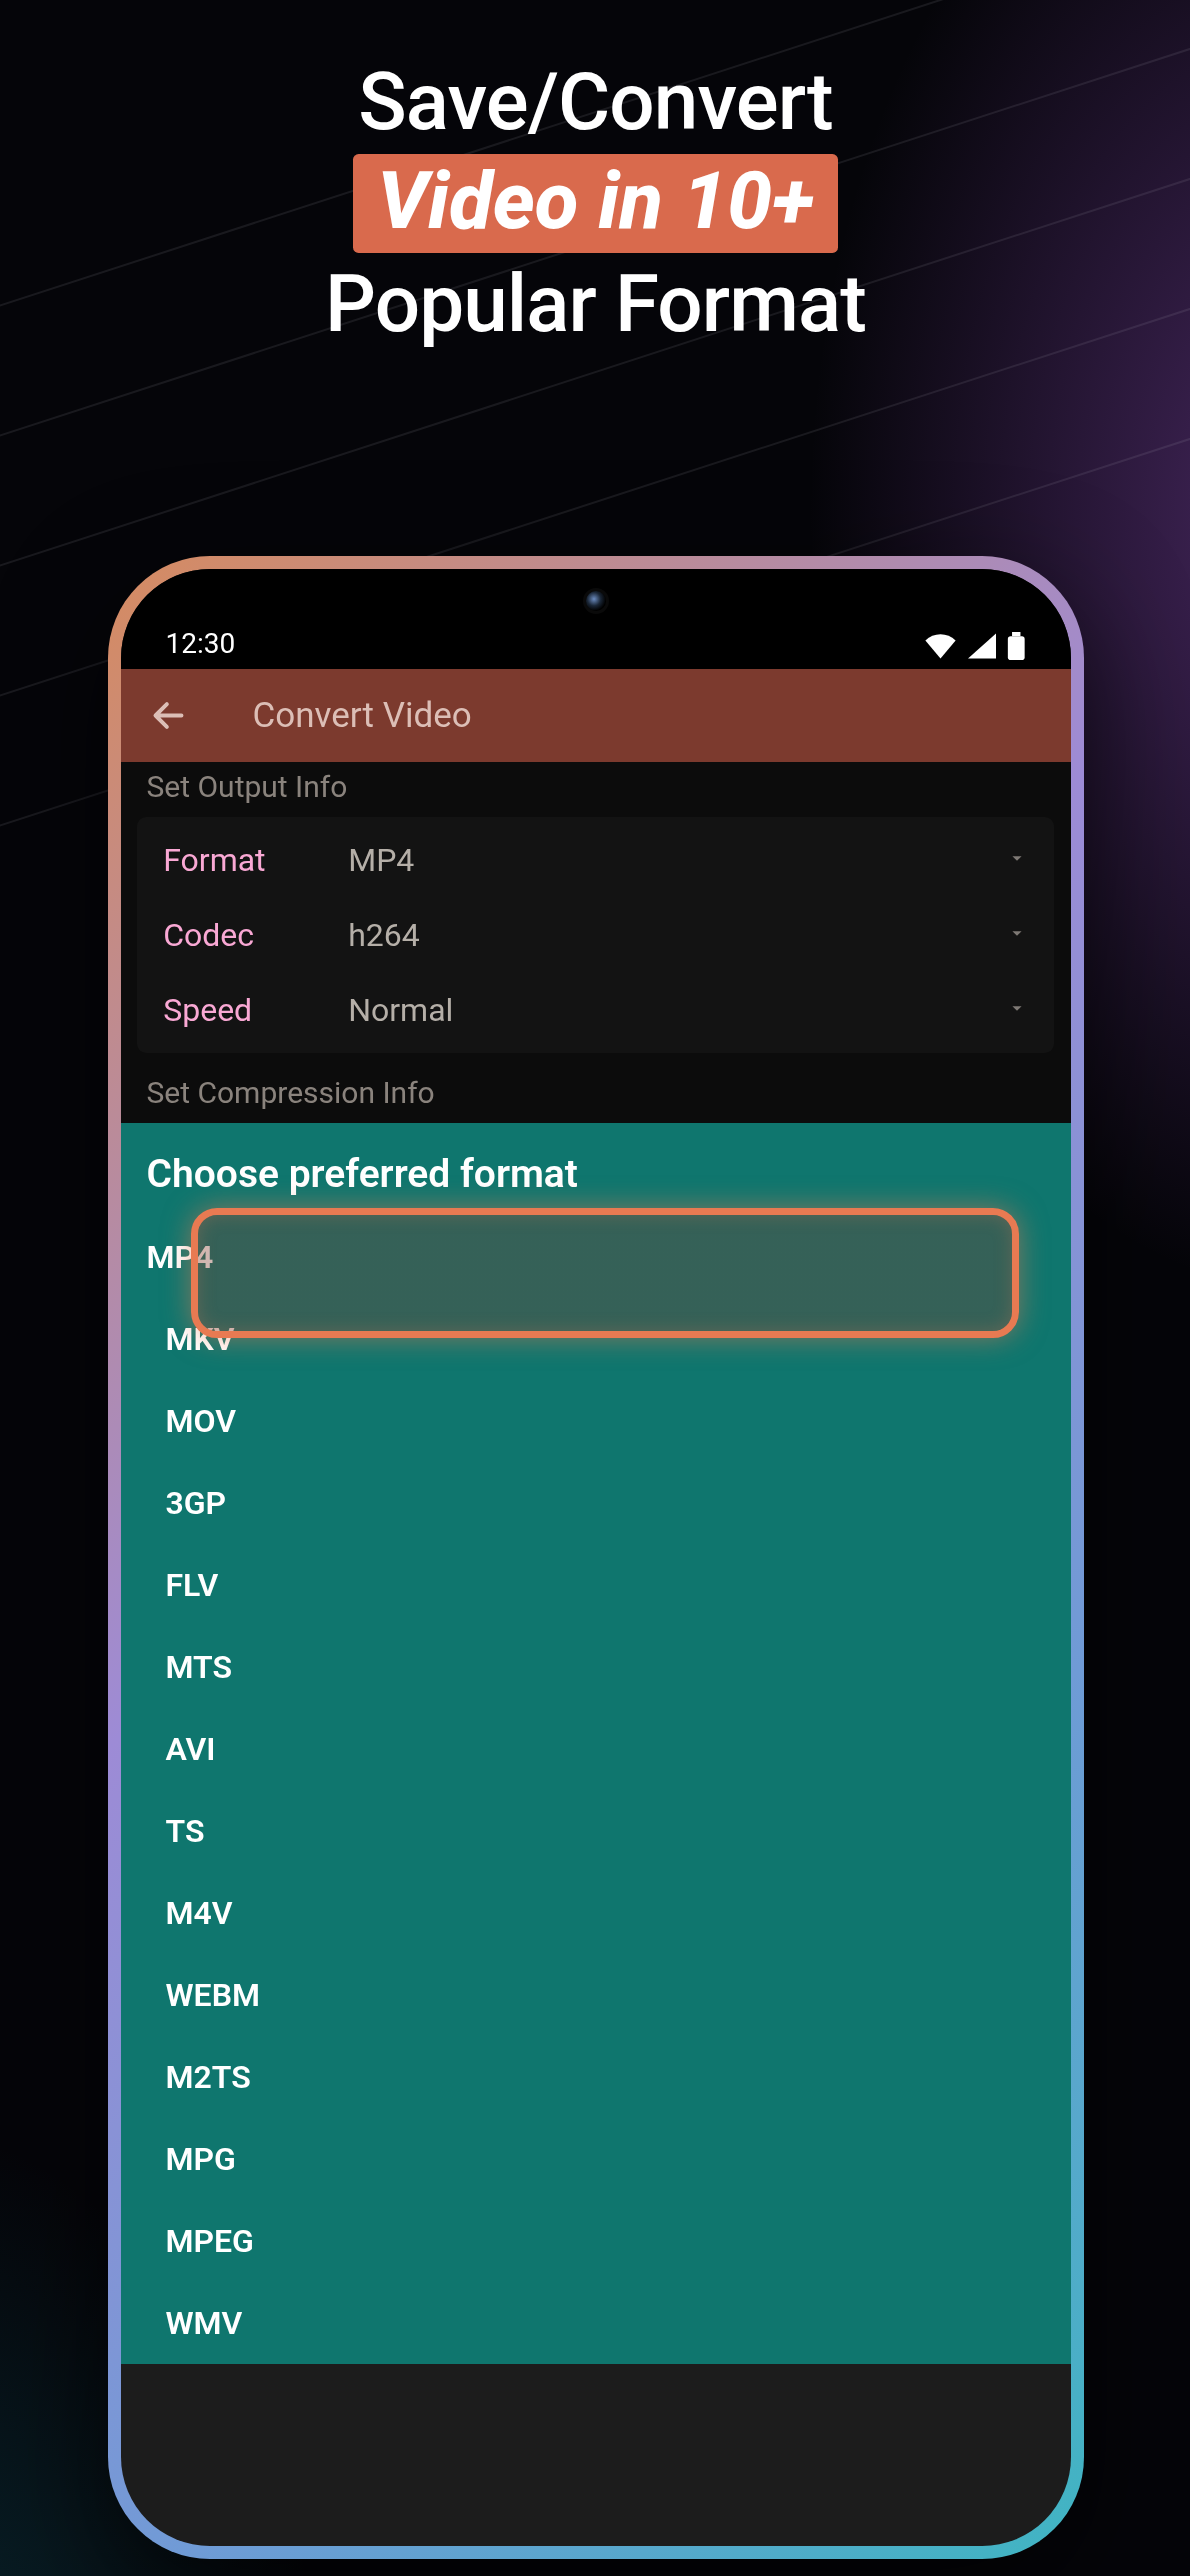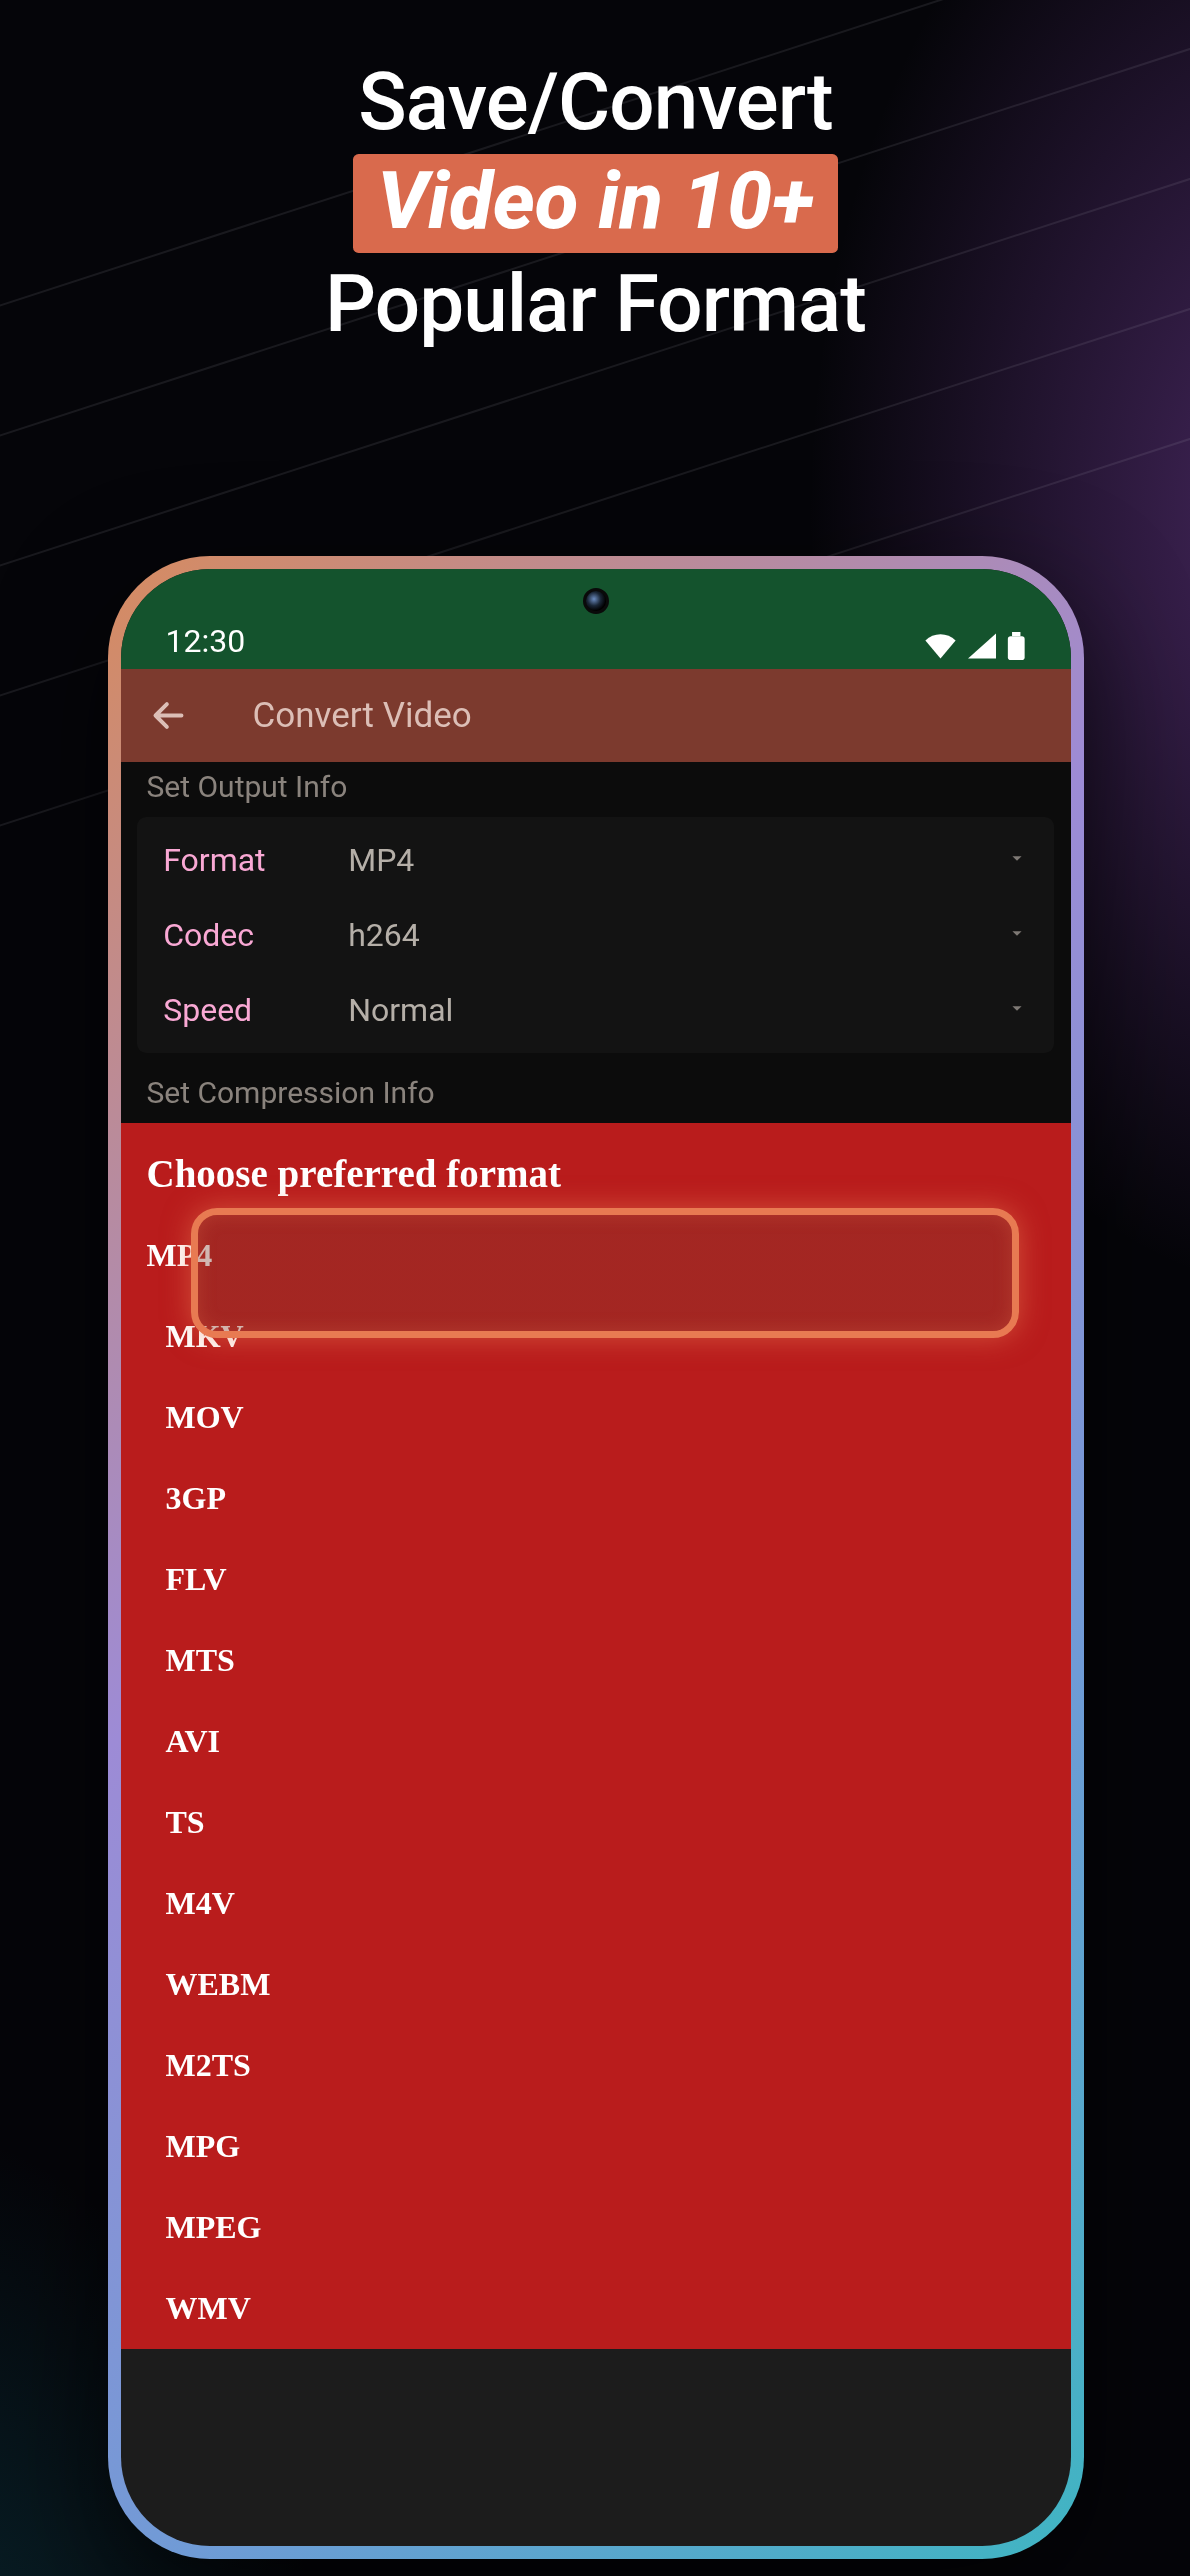--- a/index.html
+++ b/index.html
@@ -80,26 +80,26 @@
     transform: translateX(-50%);
     width: 26px; height: 26px;
     border-radius: 50%;
     background: radial-gradient(circle at 40% 40%, #6b8bbf 0%, #1a2636 40%, #000 70%);
     z-index: 50;
     border: 3.7px solid #0a0a0a;
   }
 
   .status-bar {
     height: 100px;
-    background: #14532d;
+    background: #000000;
     display: flex; align-items: flex-end;
     justify-content: space-between;
     padding: 0 45px 9.3px;
     color: #fff;
-    font-size: 32px;
+    font-size: 28px;
     font-weight: 400;
   }
   .status-icons { display: flex; align-items: center; gap: 11px; }
   .status-icons svg { display: block; }
 
   .app-bar {
     height: 93px;
     background: #7c3a2e;
     display: flex; align-items: center;
     gap: 65px;
@@ -125,23 +125,22 @@
   }
   .row {
     display: flex; align-items: center;
     padding: 18.5px 26px;
   }
   .row .label { color: #f9a8d4; font-size: 32px; width: 185px; }
   .row .value { color: #b5afa8; font-size: 32px; flex: 1; }
   .row .chev { color: #7e7975; }
 
   .sheet {
-    background: #b91c1c;
-    position: relative;
-    font-family: Liberation Serif, serif;
+    background: #0f766e;
+    position: relative;
   }
   .sheet-title {
     color: #fff;
     font-size: 39px;
     font-weight: 600;
     padding: 28px 26px 18.5px;
   }
   .opt {
     padding: 22px 45px;
     color: #fff;

